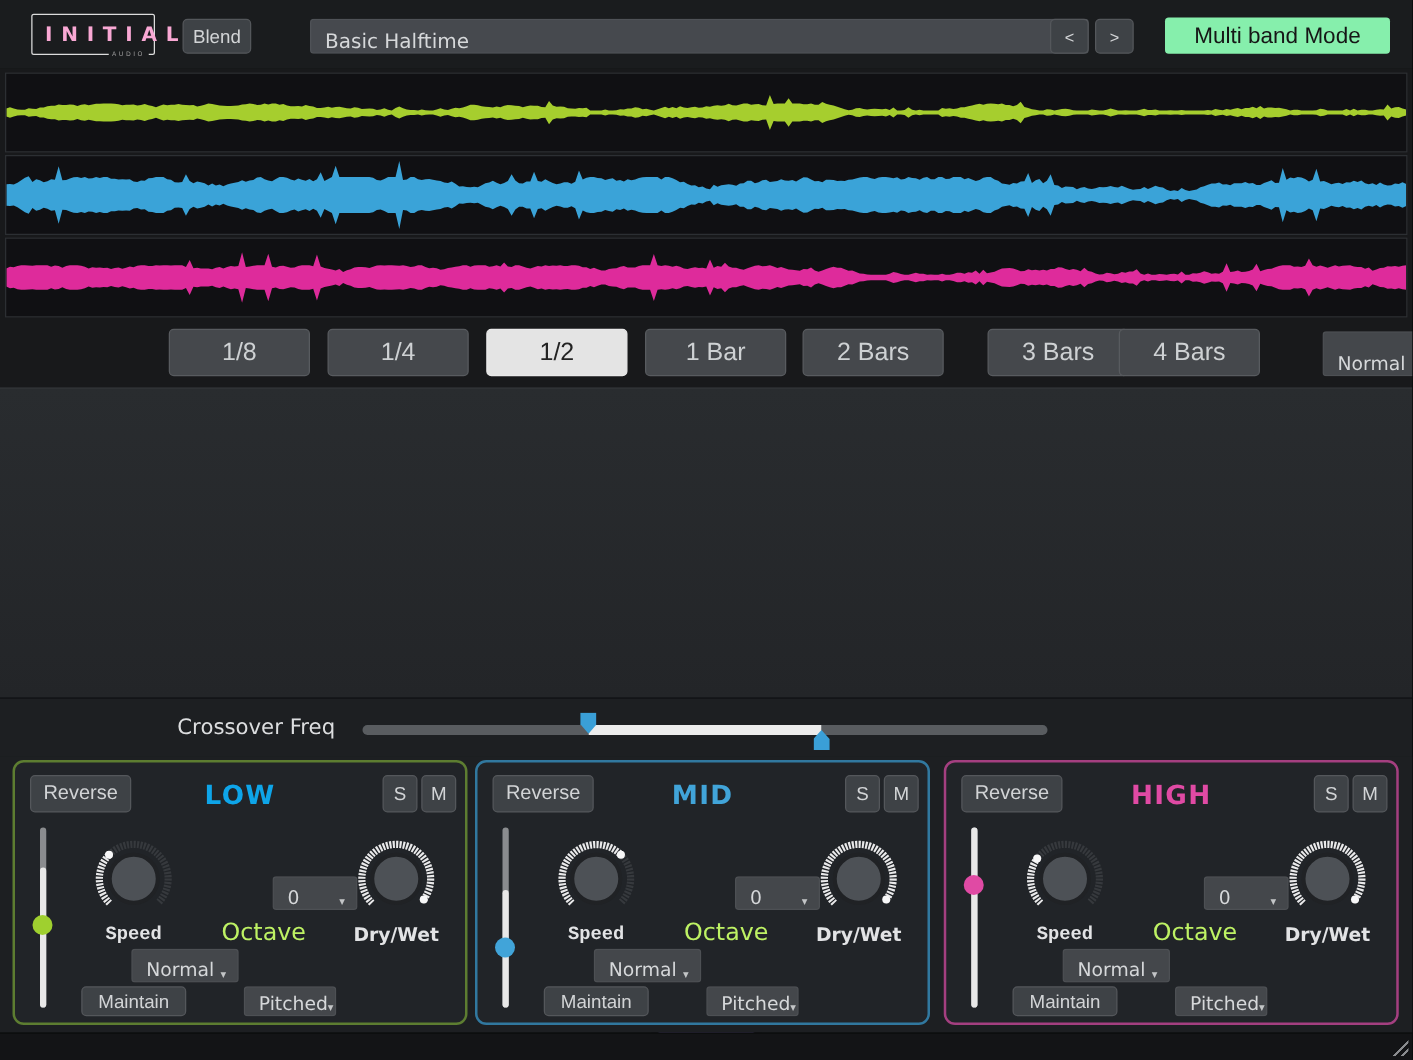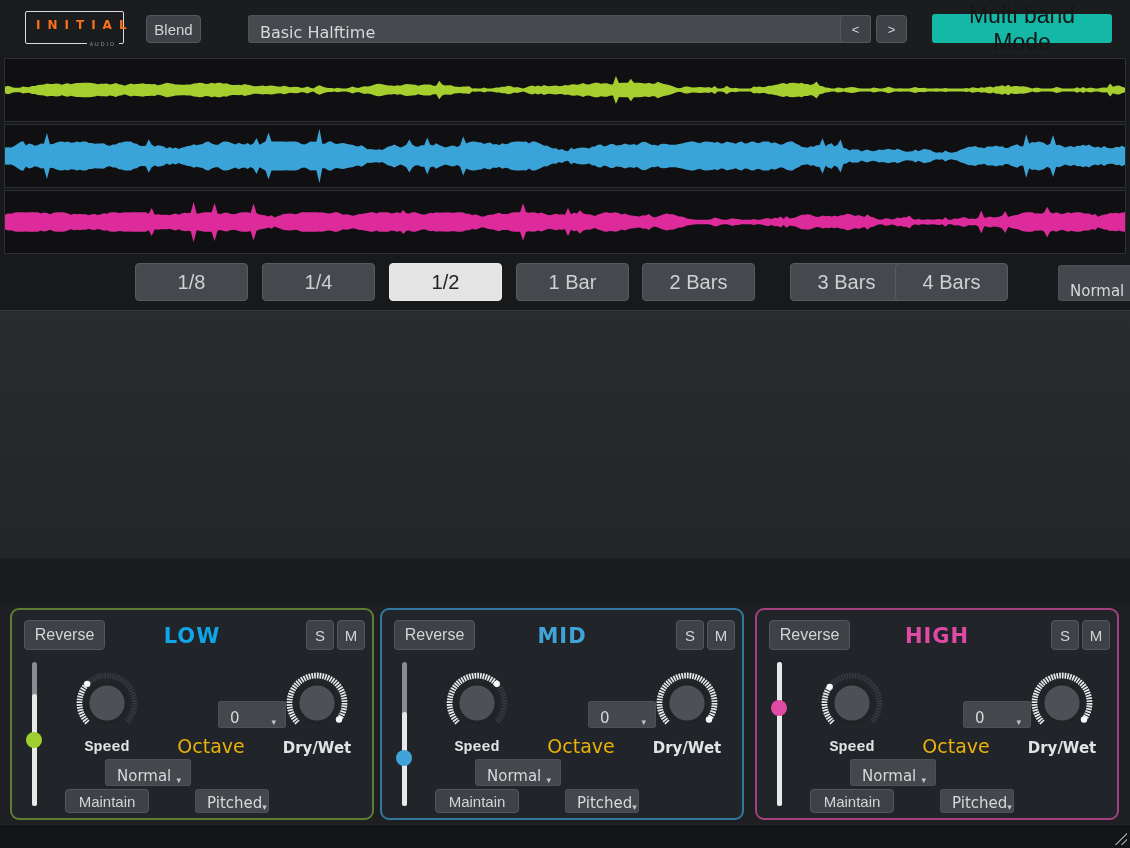--- a/index.html
+++ b/index.html
@@ -2,33 +2,33 @@
 <html><head>
 <meta charset="utf-8">
 <style>
   html,body{margin:0;padding:0;background:#000;}
   .app{position:relative;width:1130px;height:848px;background:#1a1c1e;overflow:hidden;
        font-family:"DejaVu Sans","Liberation Sans",sans-serif;color:#d5d7d9;-webkit-font-smoothing:antialiased;}
 
   
   .topbar{position:absolute;left:0;top:0;width:1130px;height:55px;background:#1a1c1e;border-bottom:1px solid #0d0e10;}
   .logo{position:absolute;left:25px;top:11px;width:97px;height:31px;border:1.5px solid #dcdcdc;border-radius:2px;}
-  .logo-main{position:absolute;left:10px;top:6px;font-size:12px;font-weight:bold;color:#f97316;letter-spacing:7px;}
+  .logo-main{position:absolute;left:10px;top:6px;font-size:16px;font-weight:bold;color:#f9a8d4;letter-spacing:7px;}
   .logo-sub{position:absolute;right:4px;bottom:-4px;font-size:5px;color:#9a9a9a;letter-spacing:2px;background:#1a1c1e;padding:0 3px;}
   .btn{display:flex;align-items:center;justify-content:center;background:#3e4246;border:1px solid #54575b;
        border-radius:4px;color:#d2d4d6;cursor:pointer;box-sizing:border-box;}
   .save{position:absolute;left:146px;top:15px;width:55px;height:28px;font-size:15px;}
   .dd{display:flex;align-items:flex-end;background:#46494e;border:1px solid rgba(255,255,255,0.05);
       border-radius:3px;color:#d6d8da;padding-left:11px;box-sizing:border-box;cursor:pointer;margin-left:41px;}
   .dd-arrow{margin-left:auto;padding-right:9px;font-size:9px;color:#c3c5c7;}
   .preset{position:absolute;left:207px;top:15px;width:623px;height:28px;font-size:16px;}
   .navbtn{position:absolute;top:15px;width:31px;height:28px;font-size:13px;}
   .prev{left:840px;} .next{left:876px;}
-  .modebtn{position:absolute;left:932px;top:14px;width:180px;height:29px;background:#14b8a6;border:none;
-           border-radius:3px;color:#161616;font-size:23px;}
+  .modebtn{position:absolute;left:932px;top:14px;width:180px;height:29px;background:#86efac;border:none;
+           border-radius:3px;color:#161616;font-size:18px;}
 
   
   .waves{position:absolute;left:0;top:55px;width:1130px;height:203px;background:#18191b;}
   .wave-panel{position:absolute;left:4px;width:1122px;height:64px;background:#101013;border:1px solid #2c2f33;
               box-sizing:border-box;overflow:hidden;}
   .wave-panel svg{display:block;width:100%;height:100%;}
 
   
   .divisions{position:absolute;left:0;top:258px;width:1130px;height:52px;background:#18191b;}
   .div-btn{position:absolute;top:5px;width:113px;height:38px;background:#45484c;border:1px solid #585b5f;
@@ -67,21 +67,21 @@
   .solo{left:294px;} .mute{left:325px;}
   .vslider{position:absolute;left:13px;top:46px;width:18px;height:156px;cursor:pointer;}
   .vtrack{position:absolute;left:6.5px;top:6px;width:5px;height:144px;background:#8a8c8f;border-radius:3px;}
   .vfill{position:absolute;left:6.5px;width:5px;background:#e8e8e8;border-radius:3px;}
   .vthumb{position:absolute;left:1px;width:16px;height:16px;border-radius:50%;background:#ccc;}
   .knob-sm{width:64px;height:64px;left:63px;top:61px;}
   .knob-dw{left:273px;}
   .klabel{position:absolute;width:80px;text-align:center;font-size:15px;font-weight:bold;color:#e2e3e5;top:129px;}
   .speed-label{left:55px;font-family:Liberation Mono, monospace;} .dw-label{left:265px;}
   .octave-dd{position:absolute;left:165px;top:91px;width:68px;height:27px;font-size:15px;background:#44474b;}
-  .olabel{position:absolute;left:149px;top:125px;width:100px;text-align:center;font-size:19px;color:#eab308;}
+  .olabel{position:absolute;left:149px;top:125px;width:100px;text-align:center;font-size:19px;color:#bef264;}
   .mode-dd{position:absolute;left:52px;top:149px;width:86px;height:27px;font-size:15px;background:#44474b;}
   .maintain{position:absolute;left:53px;top:179px;width:84px;height:24px;font-size:15px;}
   .pitch-dd{position:absolute;left:142px;top:179px;width:74px;height:24px;font-size:15px;background:#44474b;}
 
   
   .statusbar{position:absolute;left:0;top:826px;width:1130px;height:22px;background:#131416;border-top:1px solid #0b0c0d;box-sizing:border-box;}
   .grip{position:absolute;right:3px;bottom:3px;width:16px;height:16px;
         clip-path:polygon(100% 0,100% 100%,0 100%);
         background:repeating-linear-gradient(135deg,#8a8c8f 0 1.5px,transparent 1.5px 4.5px);}
 </style>
@@ -182,20 +182,28 @@
         <svg viewBox="0 0 100 100" width="100%" height="100%">
           <path d="M 19.59 80.41 A 43 43 0 1 1 80.56 80.25" stroke="#36393d" stroke-width="9" fill="none" stroke-dasharray="2.6 1.6"></path>
           <circle cx="50" cy="50" r="30" fill="#4d5156" stroke="#202225" stroke-width="5"></circle>
           <path d="M 19.59 80.41 A 43 43 0 1 1 85.56 74.17" stroke="#e9e9ea" stroke-width="9" fill="none" stroke-dasharray="2.6 1.6"></path>
           <circle cx="85.56" cy="74.17" r="5" fill="#f7f7f8"></circle>
         </svg>
       </div>
     <div class="mlabel" style="left:892px;top:468px">Dry/Wet</div>
   </section>
 
+  <section class="crossover">
+    <div class="xo-label">Crossover Freq</div>
+    <div class="xo-track">
+      <div class="xo-lit" id="xo-lit" style="left: 180.84px; width: 186.32px;"></div>
+    </div>
+    <div class="xo-handle xo-h1" id="xo-h1" style="left: 464.34px; background: rgb(58, 159, 215);"></div>
+    <div class="xo-handle xo-h2" id="xo-h2" style="left: 650.66px; background: rgb(58, 159, 215);"></div>
+  </section>
 
   <section class="bands">
 
     <div class="band" style="left: 10px; border-color: rgb(93, 125, 49);">
       <button class="btn reverse">Reverse</button>
       <div class="band-title" style="color: #0ea5e9;">LOW</div>
       <button class="btn smbtn solo">S</button>
       <button class="btn smbtn mute">M</button>
       <div class="vslider">
         <div class="vtrack"></div>

